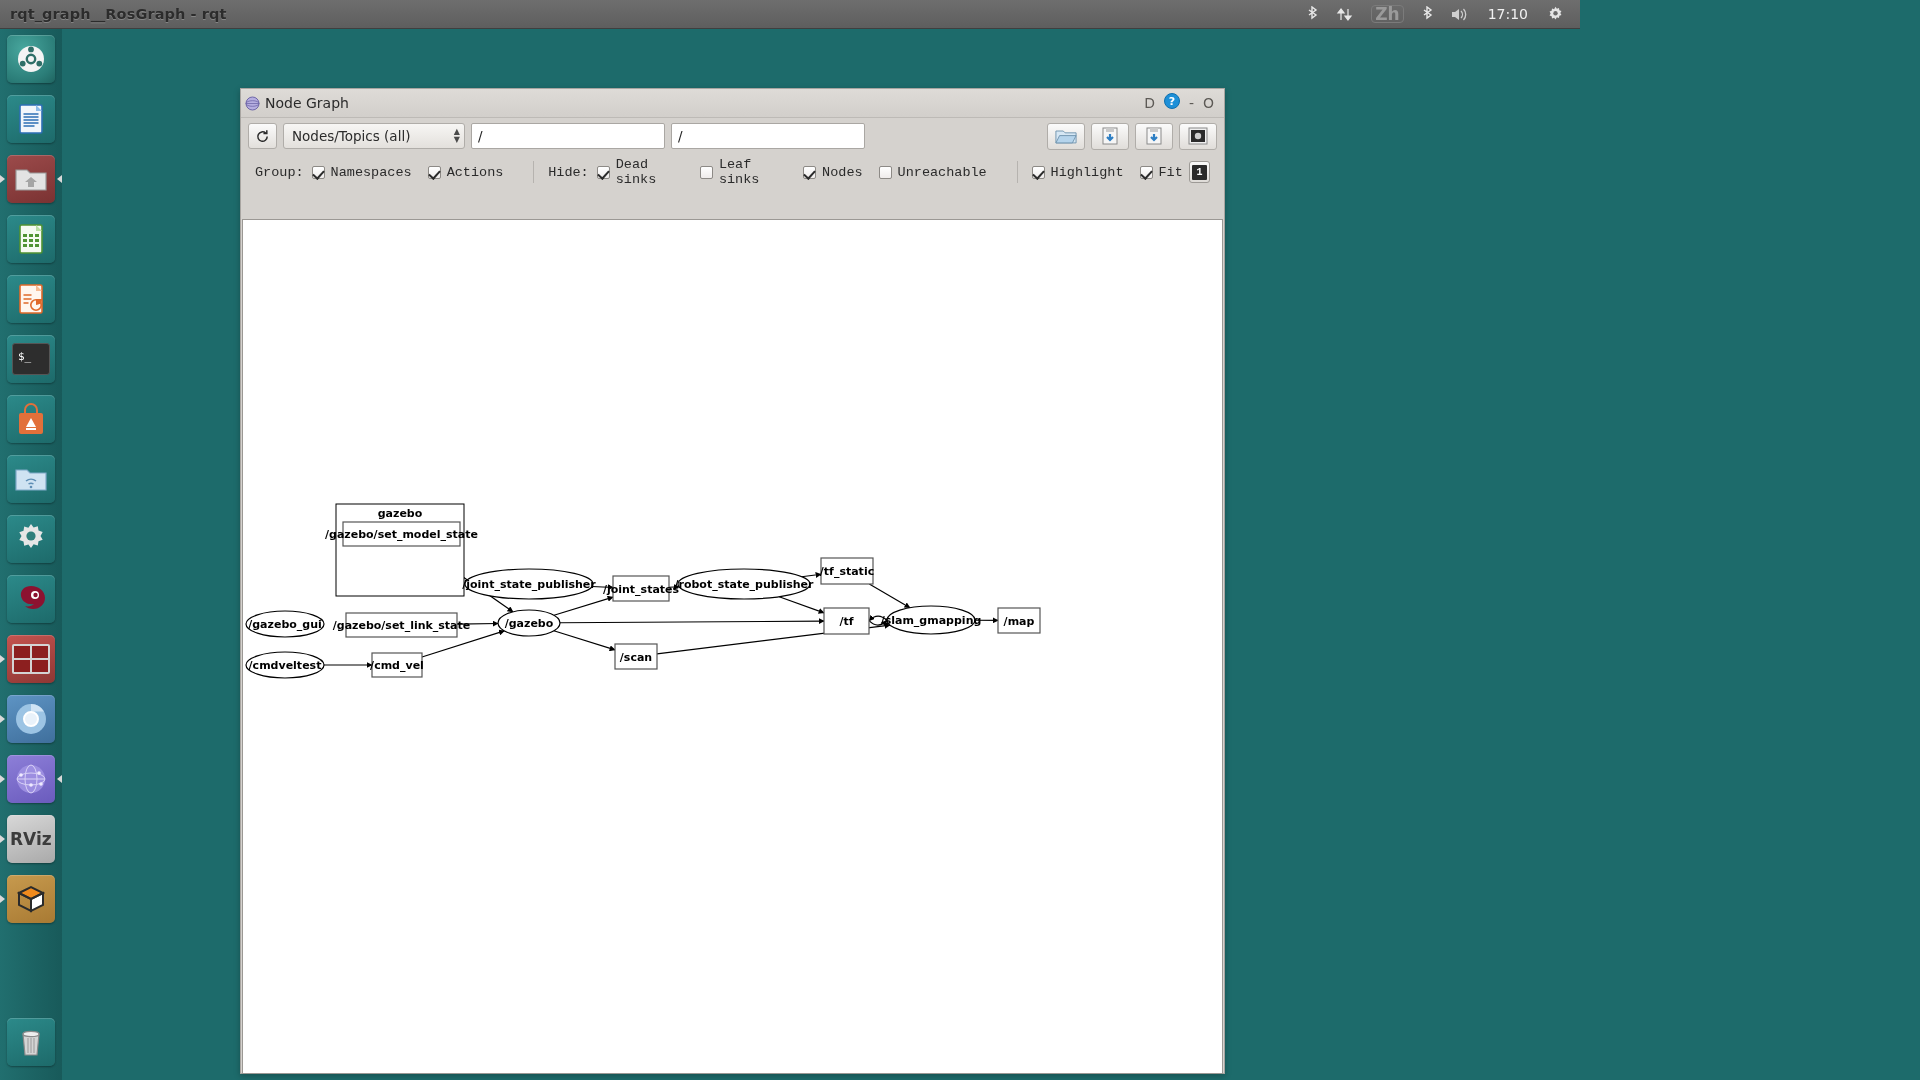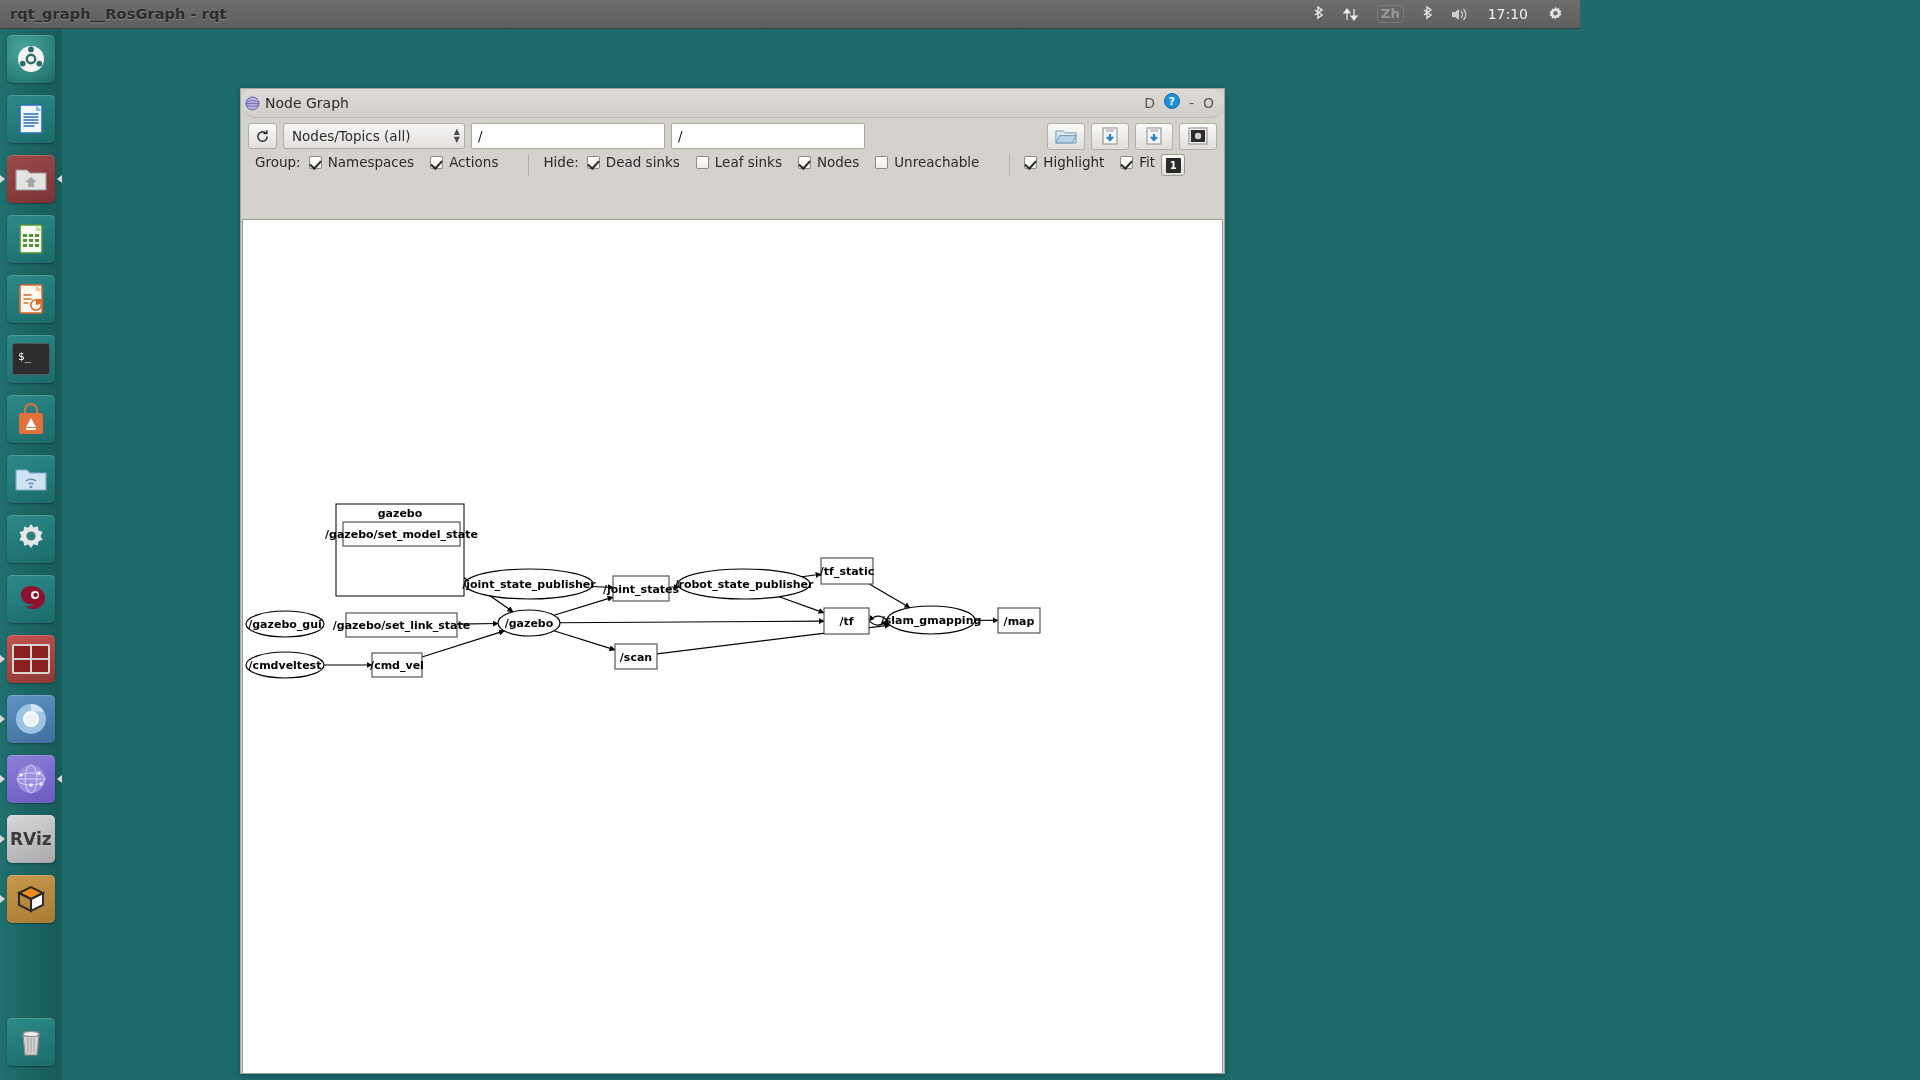--- a/index.html
+++ b/index.html
@@ -21,21 +21,21 @@
   #top-panel .title{
     color:#2c2c2c; font-size:14.5px; font-weight:bold;
     margin-left:10px; letter-spacing:.1px;
     text-shadow:0 1px 0 rgba(255,255,255,.22);
   }
   #tray{ margin-left:auto; display:flex; align-items:center; gap:2px; padding-right:8px; }
   .tray-item{ display:flex; align-items:center; justify-content:center;
     height:29px; padding:0 8px; color:#e9e9e9; font-size:14px; }
   .tray-item svg{ display:block; }
   .tray-clock{ color:#f0f0f0; font-size:14px; padding:0 9px; }
-  .tray-zh{ color:#9a9a9a; font-size:13px; font-weight:bold;
+  .tray-zh{ color:#9a9a9a; font-size:17px; font-weight:bold;
     border:1px solid #7b7b7b; border-radius:4px; padding:0 3px; line-height:16px; height:18px;}
 
   
   #launcher{
     position:absolute; left:0; top:29px; width:62px; height:1051px;
     background:linear-gradient(90deg,#216f6f 0%,#1c6363 55%,#185a5a 100%);
     z-index:40;
   }
   .lnk{
     position:relative; width:62px; height:60px;
@@ -60,21 +60,20 @@
     position:absolute; left:240px; top:88px; width:985px; height:986px;
     background:#d5d2ce; border:1px solid #a8a5a1;
     z-index:30;
     box-shadow:0 2px 6px rgba(0,0,0,.25);
   }
   #rqt-titlebar{
     height:29px; display:flex; align-items:center;
     background:linear-gradient(180deg,#dedbd7,#d2cfcb);
     padding:0 6px 0 4px;
     border-bottom:1px solid #bdbab6;
-    border-radius:14px;
   }
   #rqt-titlebar .t{ font-size:14px; color:#2b2b2b; margin-left:5px; }
   .win-ctrls{ margin-left:auto; display:flex; align-items:center; gap:9px; padding-right:4px;}
   .win-ctrls .gl{ font-size:14px; color:#5d5a56; cursor:default; }
 
   
   #rqt-toolbar{ height:36px; display:flex; align-items:center; padding:0 7px; gap:6px; }
   .tbtn{
     width:29px; height:26px; border:1px solid #b0ada9; border-radius:3px;
     background:linear-gradient(180deg,#fbfbfb,#e2dfdb);
@@ -95,21 +94,21 @@
   #fld1{ width:194px; }
   #fld2{ width:194px; }
   .tbtn-right{
     width:38px; height:27px; border:1px solid #b0ada9; border-radius:3px;
     background:linear-gradient(180deg,#fbfbfb,#e0ddd9);
     display:flex; align-items:center; justify-content:center;
   }
   .spacer{ flex:1; }
 
   
-  #rqt-options{ height:36px; display:flex; align-items:flex-start; padding:0 14px; font-size:13.5px; color:#2b2b2b; }
+  #rqt-options{ height:36px; display:flex; align-items:center; padding:0 14px; font-size:13.5px; color:#2b2b2b;font-family:Liberation Mono, monospace; }
   .opt-label{ margin-right:8px; }
   .chk{ display:flex; align-items:center; margin-right:16px; }
   .box{
     width:13px; height:13px; border:1px solid #8d8a86; border-radius:2px;
     background:linear-gradient(180deg,#ffffff,#efeceb);
     margin-right:6px; position:relative; flex:none;
   }
   .box.on::after{
     content:""; position:absolute; left:2px; top:1px;
     width:5px; height:9px; border:solid #2b2b2b; border-width:0 2px 2px 0;

